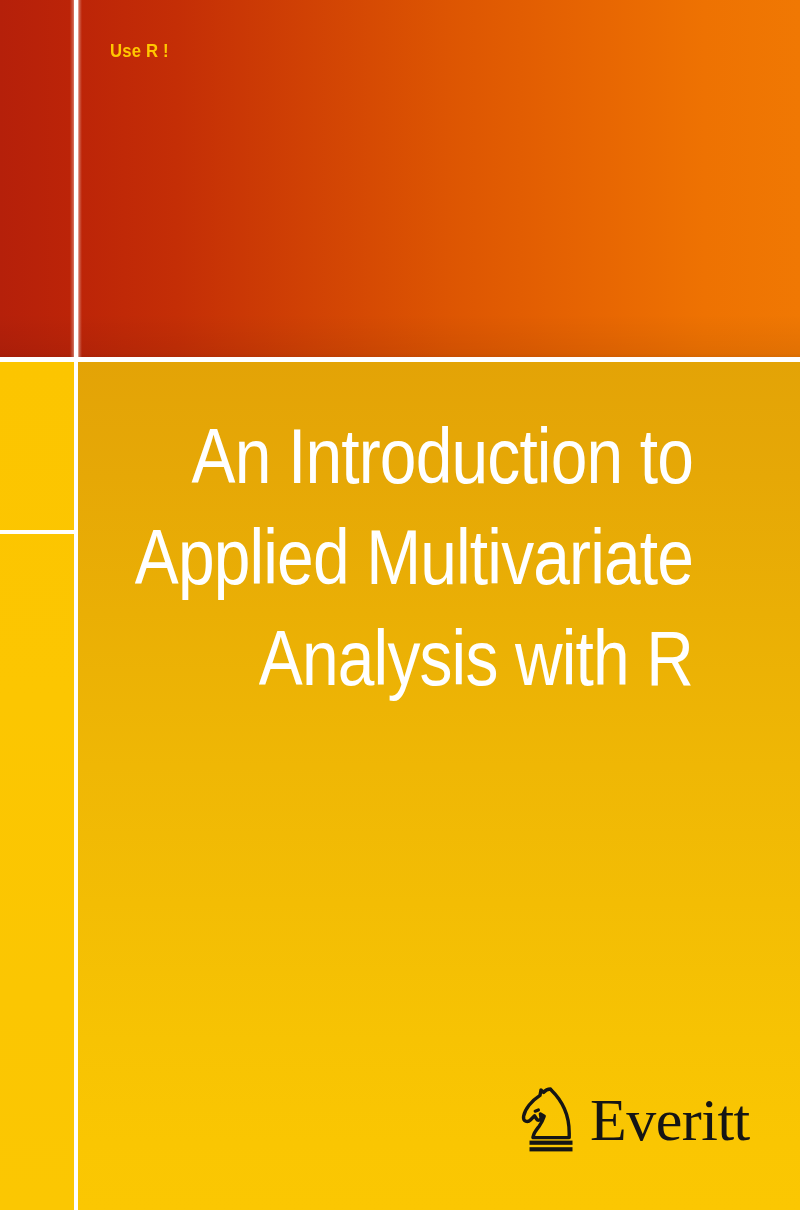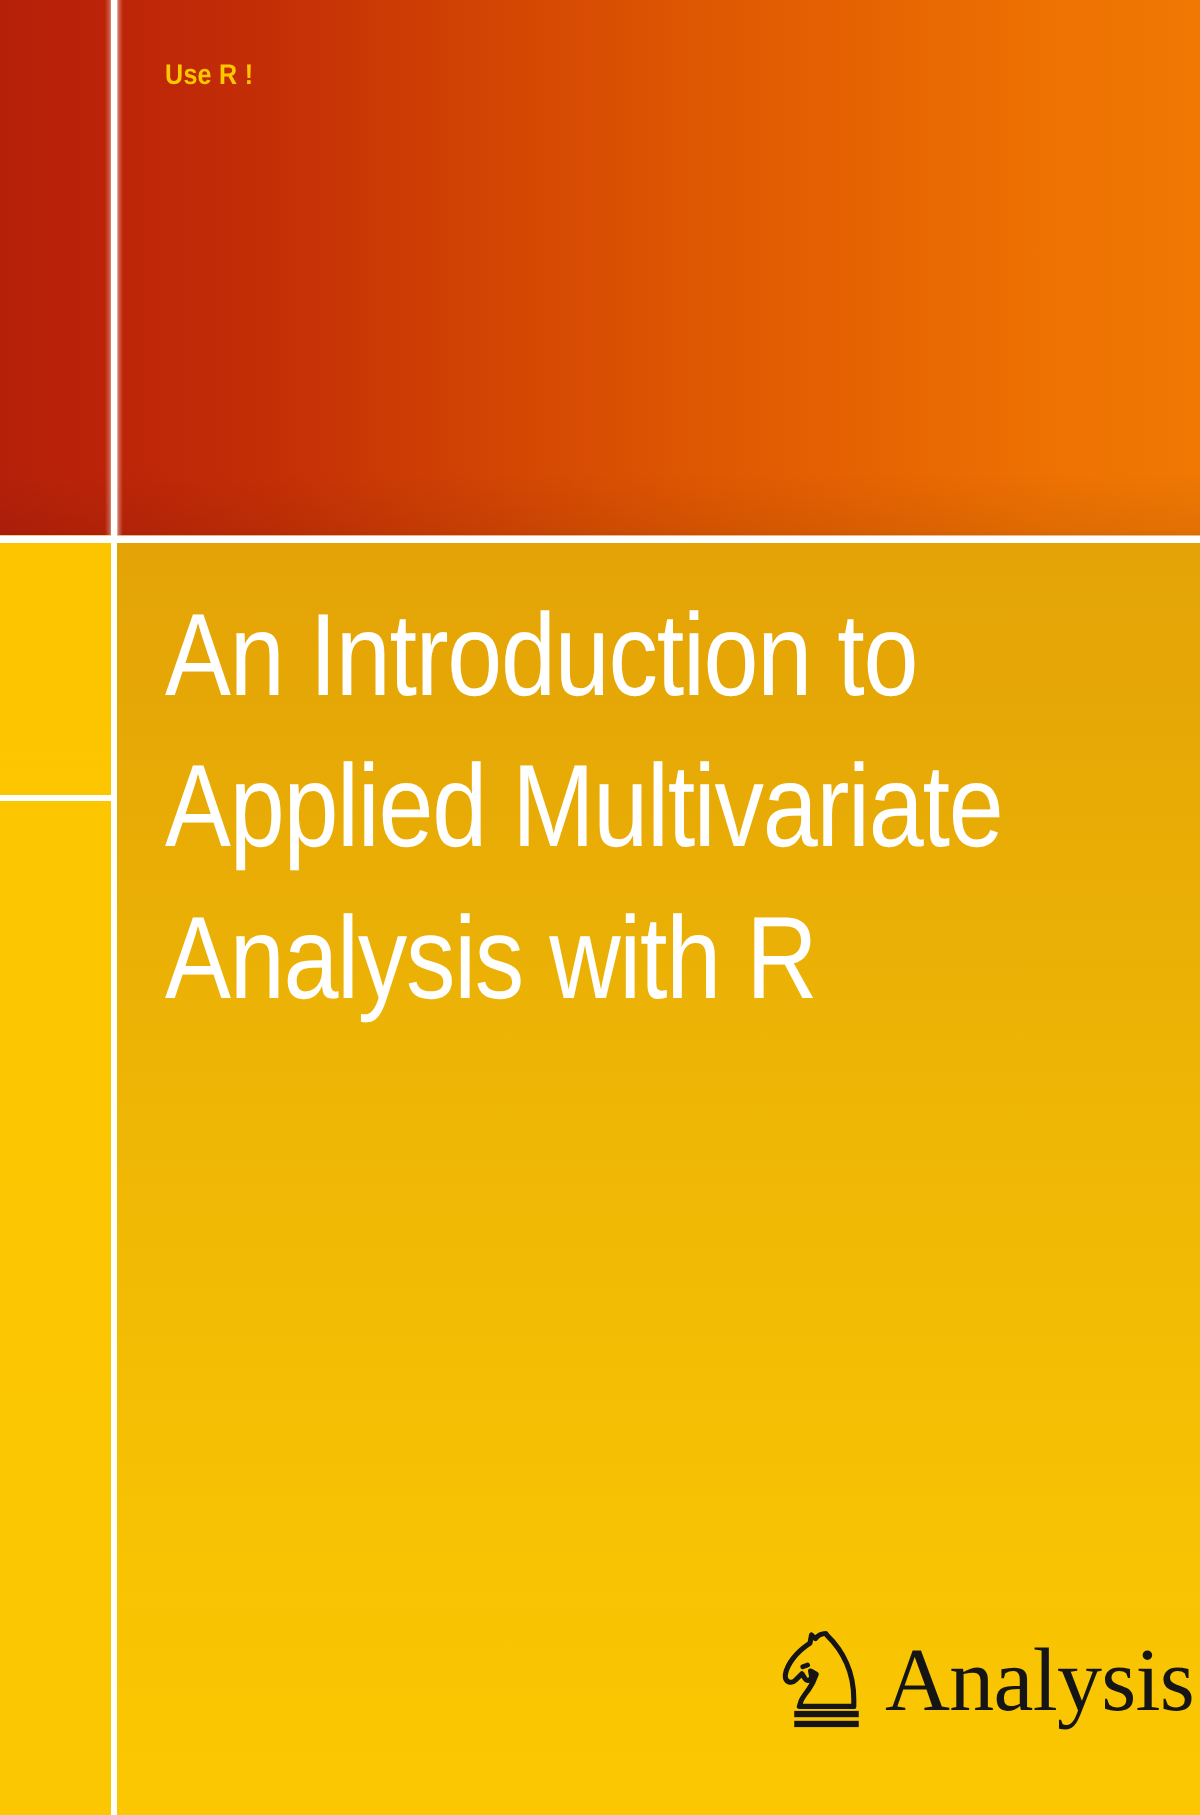--- a/index.html
+++ b/index.html
@@ -158,22 +158,23 @@
     transform: scaleX(0.86);
     transform-origin: left top;
     white-space: nowrap;
     letter-spacing: -0.2px;
   }
 
   
   .title {
     position: absolute;
     left: 110px;
-    top: 386px;
+    top: 406px;
     width: 690px;
+    text-align: right;
   }
   .title-line {
     font-family: "Liberation Sans", sans-serif;
     font-size: 78px;
     font-weight: normal;
     line-height: 101px;
     color: #FFFFFF;
     transform: scaleX(0.845);
     transform-origin: left top;
     white-space: nowrap;
@@ -256,16 +257,16 @@
                C 49.2 38.0 47.6 30.0 44.4 22.8
                C 41.2 15.4 36.8 9.4 31.4 4.2
                Z" fill="none" stroke="#151515" stroke-width="3.4" stroke-linejoin="round" stroke-linecap="round"></path>
 
       <path d="M15.2 25.2 L 18.4 24.0" fill="none" stroke="#151515" stroke-width="3.2" stroke-linecap="round"></path>
 
       <rect x="9.5" y="54.6" width="43" height="4.2" fill="#151515"></rect>
 
       <rect x="9.5" y="61.2" width="43" height="4.2" fill="#151515"></rect>
     </svg>
-    <div class="springer-word">Analysis</div>
+    <div class="springer-word">Everitt</div>
   </div>
 
 </div>
 
 </body></html>

